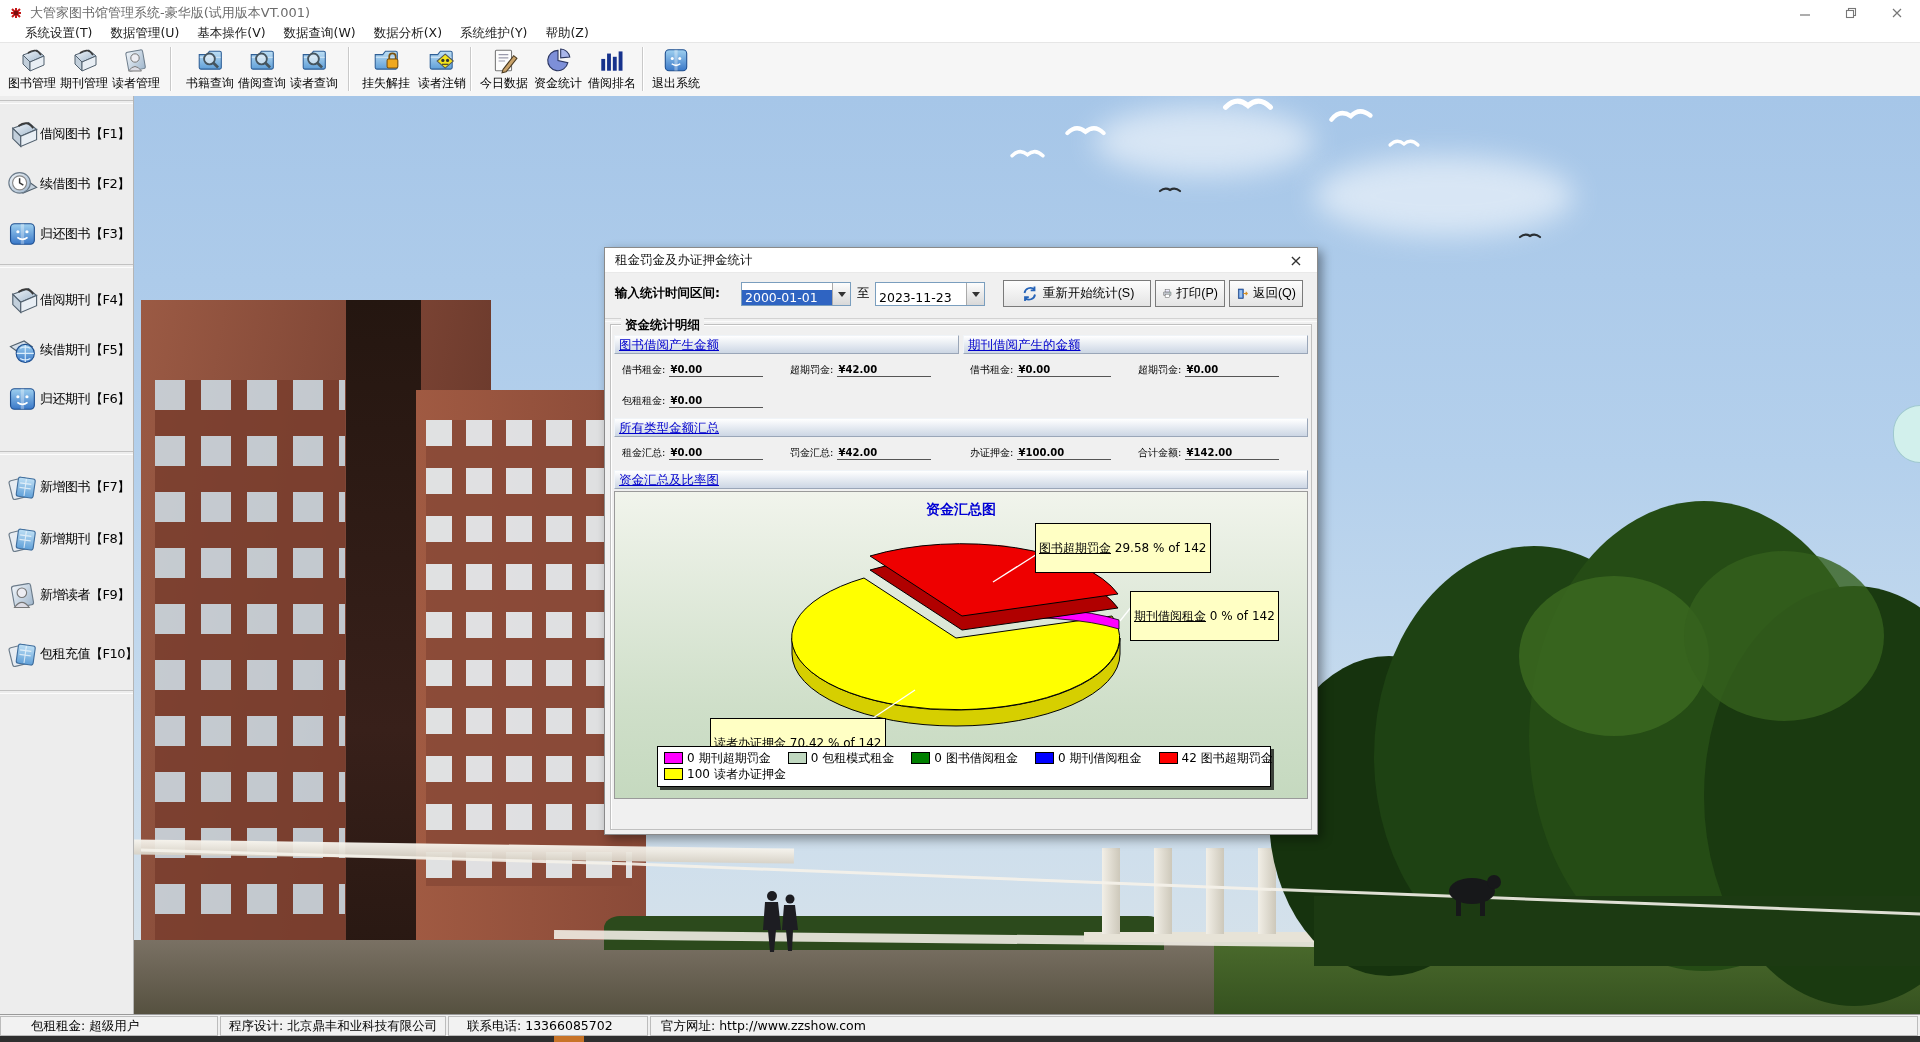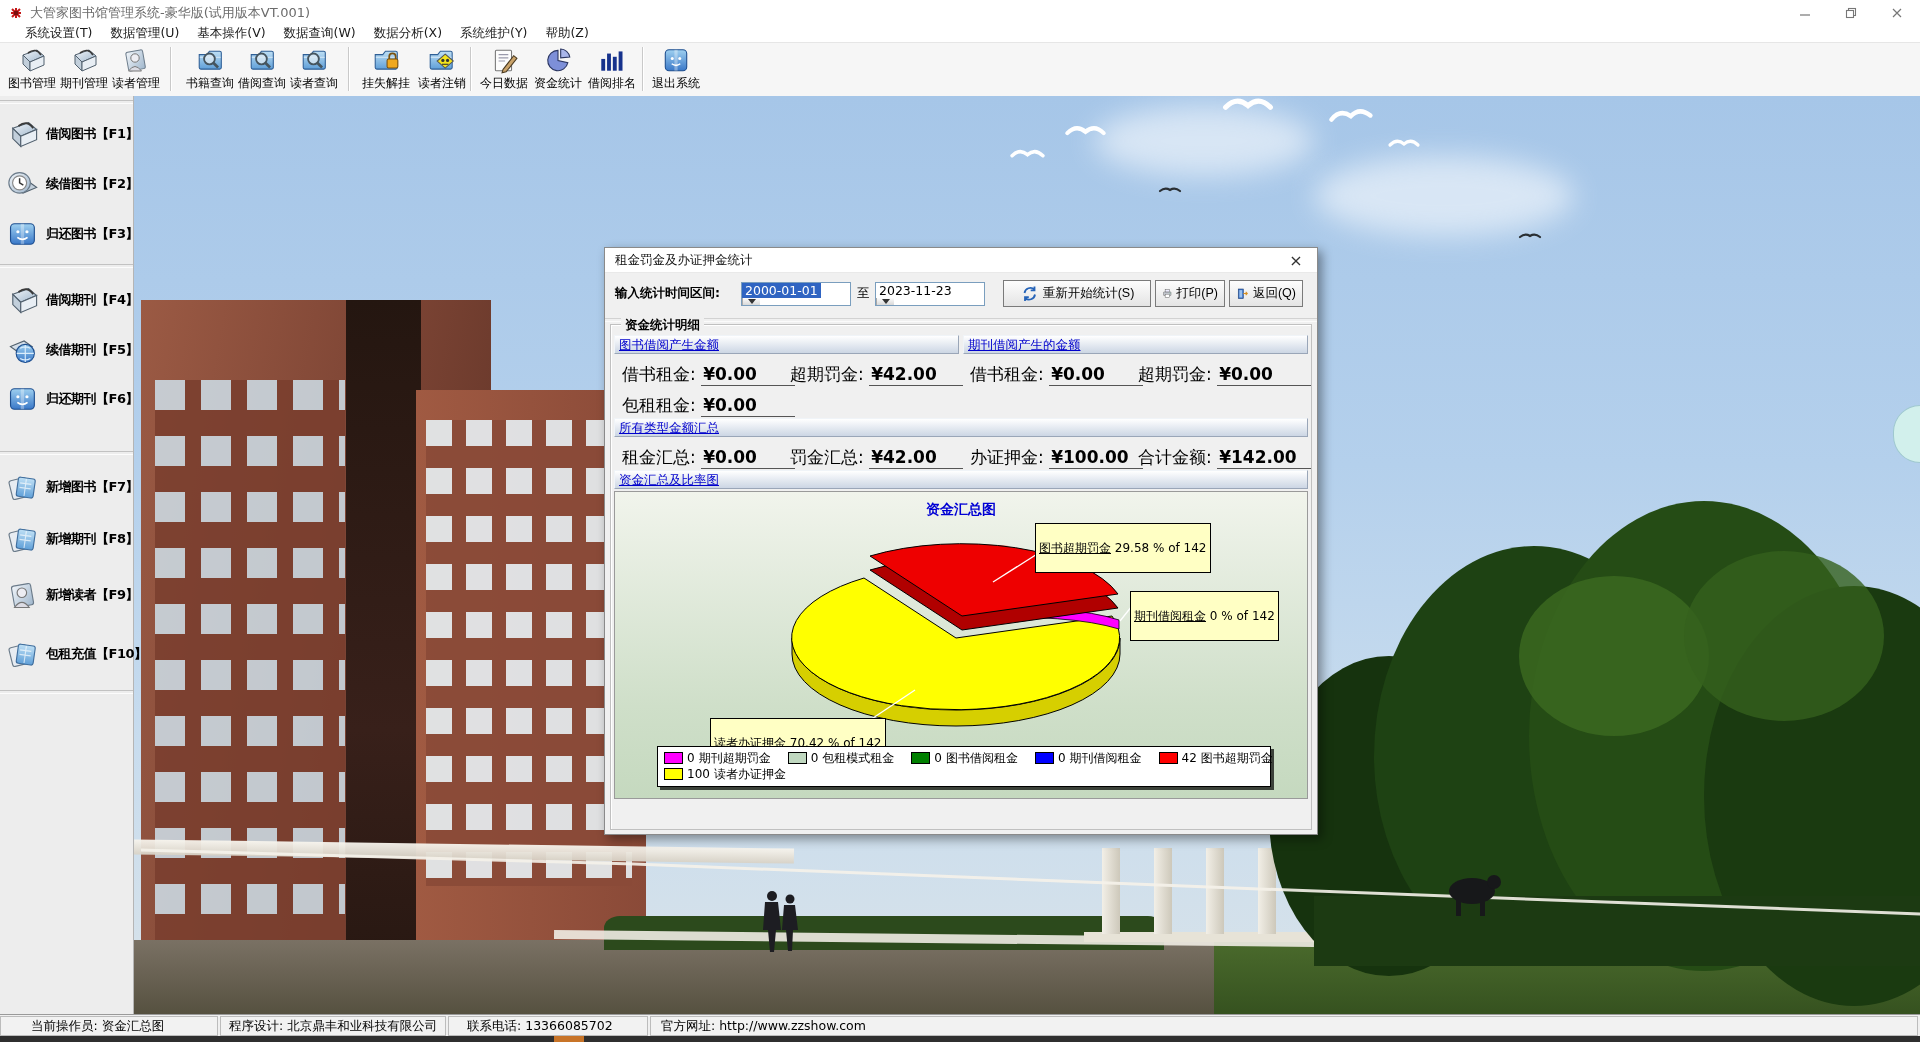--- a/index.html
+++ b/index.html
@@ -18,21 +18,21 @@
   .toolbar{position:absolute;left:0;top:43px;right:0;height:53px;background:#f6f6f6;border-bottom:1px solid #cfcfcf;}
   .tbtn{position:absolute;top:1px;width:52px;height:50px;display:flex;flex-direction:column;align-items:center;justify-content:flex-start;}
   .tbtn svg{width:30px;height:28px;margin-top:2px;}
   .tbtn .tlabel{font-size:12px;margin-top:1px;white-space:nowrap;}
   .tdiv{position:absolute;top:4px;width:1px;height:44px;background:#c9c9c9;border-right:1px solid #fff;}
   
   .sidebar{position:absolute;left:0;top:96px;width:133px;bottom:26px;background:#ededed;border-right:1px solid #b5b5b5;}
   .side-sep{position:absolute;left:0;right:0;height:2px;border-top:1px solid #c2c2c2;border-bottom:1px solid #fcfcfc;}
   .sbtn{position:absolute;left:6px;width:124px;height:40px;display:flex;align-items:center;}
   .sbtn svg{width:34px;height:30px;flex:0 0 34px;}
-  .sbtn .slabel{font-size:13px;font-weight:700;margin-left:6px;white-space:nowrap;letter-spacing:-0.5px;}
+  .sbtn .slabel{font-size:13px;font-weight:400;white-space:nowrap;letter-spacing:-0.5px;}
   
   .desktop{position:absolute;left:134px;top:96px;right:0;bottom:26px;overflow:hidden;
     background:linear-gradient(180deg,#a6c6e8 0%,#b4d0ec 40%,#c8dcee 70%,#d9e3e9 100%);}
   .cloud{position:absolute;background:#ffffff;border-radius:50%;filter:blur(14px);opacity:.55;}
   .tower{position:absolute;left:7px;top:204px;width:350px;height:716px;background:linear-gradient(100deg,#9b5a44,#7c4434 55%,#5e3226);}
   .tower-wins{position:absolute;left:14px;top:80px;width:190px;bottom:70px;opacity:.85;
     background:repeating-linear-gradient(180deg,rgba(0,0,0,0) 0 30px,#7a3e2e 30px 56px),repeating-linear-gradient(90deg,#cfe0ea 0 30px,#7a3e2e 30px 46px);}
   .tower-inset{position:absolute;left:205px;top:0;width:75px;height:100%;background:linear-gradient(180deg,#241610,#38201a 60%,#241610);}
   .lowbld{position:absolute;left:282px;top:294px;width:230px;height:626px;background:linear-gradient(90deg,#a05a42,#8a4a38);}
   .low-wins{position:absolute;left:10px;right:14px;top:30px;bottom:130px;opacity:.9;
@@ -51,38 +51,38 @@
   .seg{border:1px solid #bcbcbc;background:#f2f2f2;margin-right:2px;display:flex;align-items:center;font-size:12.5px;white-space:nowrap;}
   .bottomstrip{position:absolute;left:0;bottom:0;right:0;height:6px;background:#2f2f2f;}
   .bottomstrip .orange{position:absolute;left:554px;width:30px;height:6px;background:#c87428;}
   
   .dlg{position:absolute;left:604px;top:247px;width:712px;height:586px;background:#f0f0f0;border:1px solid #8a8a8a;box-shadow:4px 4px 10px rgba(0,0,0,.4);z-index:20;}
   .dlg-tb{position:absolute;left:0;top:0;right:0;height:24px;background:#fff;display:flex;align-items:center;border-bottom:1px solid #e9e9e9;}
   .dlg-title{margin-left:10px;font-size:12.5px;color:#111;}
   .dlg-close{position:absolute;right:6px;top:0;width:30px;height:24px;display:flex;align-items:center;justify-content:center;font-size:16px;color:#333;}
   .dlg-row{position:absolute;left:0;top:24px;right:0;height:44px;}
   .dlg-row .flabel{position:absolute;left:10px;top:13px;font-weight:700;font-size:12.5px;}
-  .combo{position:absolute;top:10px;height:22px;background:#fff;border:1px solid #7a9ebe;display:flex;align-items:flex-start;flex-direction:column;}
+  .combo{position:absolute;top:10px;height:22px;background:#fff;border:1px solid #7a9ebe;display:flex;align-items:flex-end;}
   .combo .cval{flex:1;padding:0 3px;font-size:12.5px;white-space:nowrap;}
   .combo .cval.sel{background:#2f64c2;color:#fff;}
   .combo .carr{width:17px;height:100%;background:linear-gradient(#fdfdfd,#d8d8d8);border-left:1px solid #aaa;display:flex;align-items:center;justify-content:center;}
   .combo .carr i{width:0;height:0;border-left:4px solid transparent;border-right:4px solid transparent;border-top:5px solid #333;}
   .tolbl{position:absolute;left:252px;top:13px;font-size:12.5px;}
   .dbtn{position:absolute;top:8px;height:27px;border:1px solid #7a7a7a;background:linear-gradient(#fdfdfd,#e4e4e4);display:flex;align-items:center;justify-content:center;gap:4px;font-size:12.5px;white-space:nowrap;}
   .dbtn svg{width:19px;height:19px;}
   .dlg-sep{position:absolute;left:0;top:70px;right:0;height:2px;border-top:1px solid #d2d2d2;border-bottom:1px solid #fbfbfb;}
   .groupbox{position:absolute;left:5px;top:76px;width:700px;height:504px;border:1px solid #c0c0c0;box-shadow:inset 1px 1px 0 #fff;}
   .gb-label{position:absolute;left:10px;top:-8px;background:#f0f0f0;padding:0 4px;font-weight:700;font-size:12.5px;}
   .gb-inner{position:absolute;left:0;top:8px;right:0;bottom:0;}
   .bluebar{height:17px;line-height:17px;background:linear-gradient(#ffffff,#ccd6e4);border:1px solid;border-color:#f0f4f8 #9aa6b8 #9aa6b8 #f0f4f8;color:#0000cc;text-decoration:underline;font-size:12.5px;padding:0 4px;white-space:nowrap;overflow:hidden;}
   .hdr2{display:flex;gap:4px;margin:2px 3px 0;}
   .hdr2 .bluebar{flex:1;}
   .hdr1{margin:2px 3px 0;}
   .frow{position:relative;height:26px;margin:5px 3px 2px;}
-  .fcell{position:absolute;top:4px;font-size:17px;white-space:nowrap;}
+  .fcell{position:absolute;top:4px;font-size:10px;white-space:nowrap;}
   .fcell .val{display:inline-block;min-width:90px;border-bottom:1px solid #555;font-weight:700;padding:0 2px 1px;}
   
   .chart{position:relative;height:306px;margin:2px 3px 0;border:1px solid #9a9a9a;background:linear-gradient(180deg,#f1f4ec,#cfdfc9 70%,#c5d9bf);overflow:hidden;}
   .chart-title{position:absolute;left:0;right:0;top:9px;text-align:center;color:#0000d4;font-weight:700;font-size:14px;}
   .pie-svg{position:absolute;left:0;top:0;}
   .callout{position:absolute;background:#ffffc4;border:1px solid #000;font-size:12px;line-height:16px;padding:16px 3px;white-space:nowrap;}
   .callout .cn{text-decoration:underline;}
   .legend{position:absolute;left:42px;top:254px;width:600px;background:#fff;border:1px solid #000;box-shadow:3px 3px 0 rgba(0,0,0,.7);padding:3px 6px 4px;}
   .lg-row{display:flex;align-items:center;height:16px;}
   .lg-item{display:flex;align-items:center;margin-right:17px;font-size:12px;white-space:nowrap;}
@@ -582,21 +582,21 @@
                   <span>读者办证押金</span>
                 </span>
             </div>
           </div>
         </div>
       </div>
     </div>
   </div>
 
   <div class="statusbar">
-    <div class="seg" style="width:186px;padding-left:30px">当前操作员: 资金汇总图</div>
+    <div class="seg" style="width:186px;padding-left:30px">包租租金: 超级用户</div>
     <div class="seg" style="width:216px;padding-left:8px">程序设计: 北京鼎丰和业科技有限公司</div>
     <div class="seg" style="width:180px;padding-left:18px">联系电话: 13366085702</div>
     <div class="seg" style="flex:1;padding-left:10px">官方网址: http://www.zzshow.com</div>
   </div>
   <div class="bottomstrip">
       <div class="orange"></div>
     </div>
 
 </div>
 

